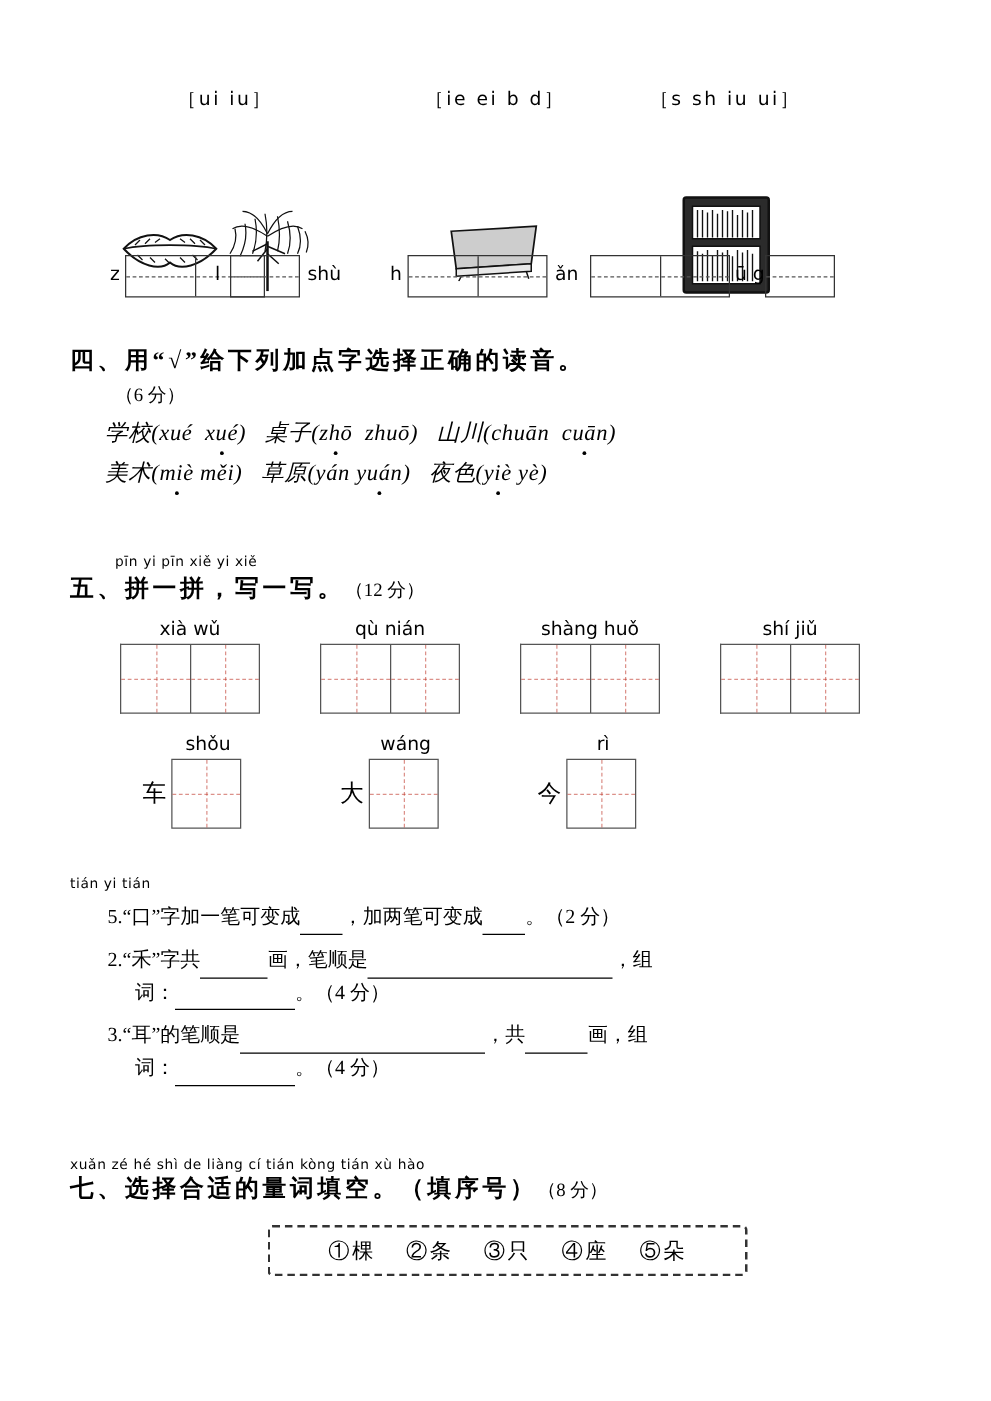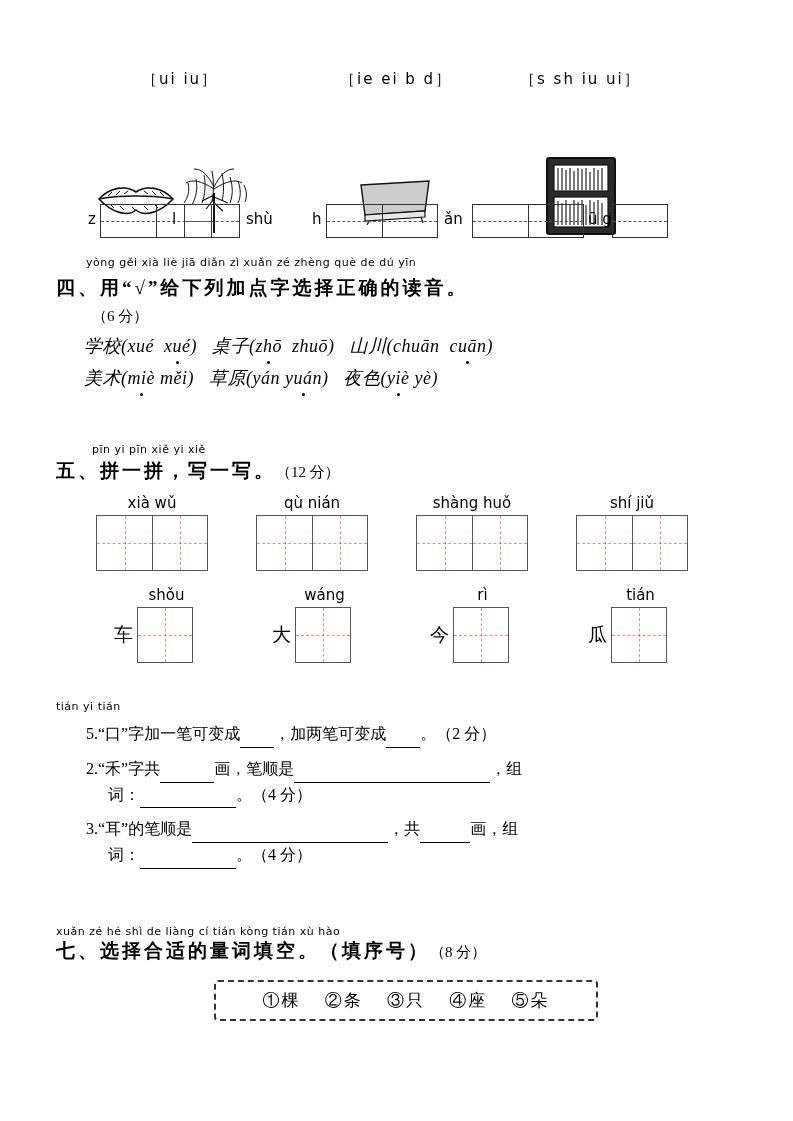--- a/index.html
+++ b/index.html
@@ -255,21 +255,20 @@
       <span class="lbl" style="left:312px;">h</span>
       <div class="tianbox pair" style="left:326px; top:4px;"></div>
       <span class="lbl" style="left:444px;">ǎn</span>
       <div class="tianbox pair" style="left:472px; top:4px;"></div>
       <span class="lbl" style="left:588px;">ū g</span>
       <div class="tianbox" style="left:612px; top:4px;"></div>
     </div>
   </div>
 
   <div class="sec4">
-    <div class="pinyin-small" style="position:absolute; left:30px; top:-19px;">yòng  gěi xià liè jiā diǎn zì xuǎn zé zhèng què de dú yīn</div>
     <div class="sec-title">四、用“√”给下列加点字选择正确的读音。</div>
     <span class="pts">（6 分）</span>
 
     <div class="line">
       学校(xué&nbsp;&nbsp;<span class="dotword">xué</span>)&nbsp;&nbsp;
       桌子(<span class="dotword">zhō</span>&nbsp;&nbsp;zhuō)&nbsp;&nbsp;
       山川(chuān&nbsp;&nbsp;<span class="dotword">cuān</span>)
     </div>
     <div class="line">
       美术(<span class="dotword">miè</span>&nbsp;měi)&nbsp;&nbsp;
@@ -327,27 +326,20 @@
         <div class="cell-pin" style="margin-left:26px;">wáng</div>
         <div style="display:flex;">
           <span class="lead-char">大</span>
           <div class="tz"></div>
         </div>
       </div>
       <div class="cell-group" style="left:374px;">
         <div class="cell-pin" style="margin-left:26px;">rì</div>
         <div style="display:flex;">
           <span class="lead-char">今</span>
-          <div class="tz"></div>
-        </div>
-      </div>
-      <div class="cell-group" style="left:532px;">
-        <div class="cell-pin" style="margin-left:26px;">tián</div>
-        <div style="display:flex;">
-          <span class="lead-char">瓜</span>
           <div class="tz"></div>
         </div>
       </div>
     </div>
   </div>
 
   <div class="sec6">
     <div class="pinyin-small hdr-pin">tián yi tián</div>
 
     <div class="item">

